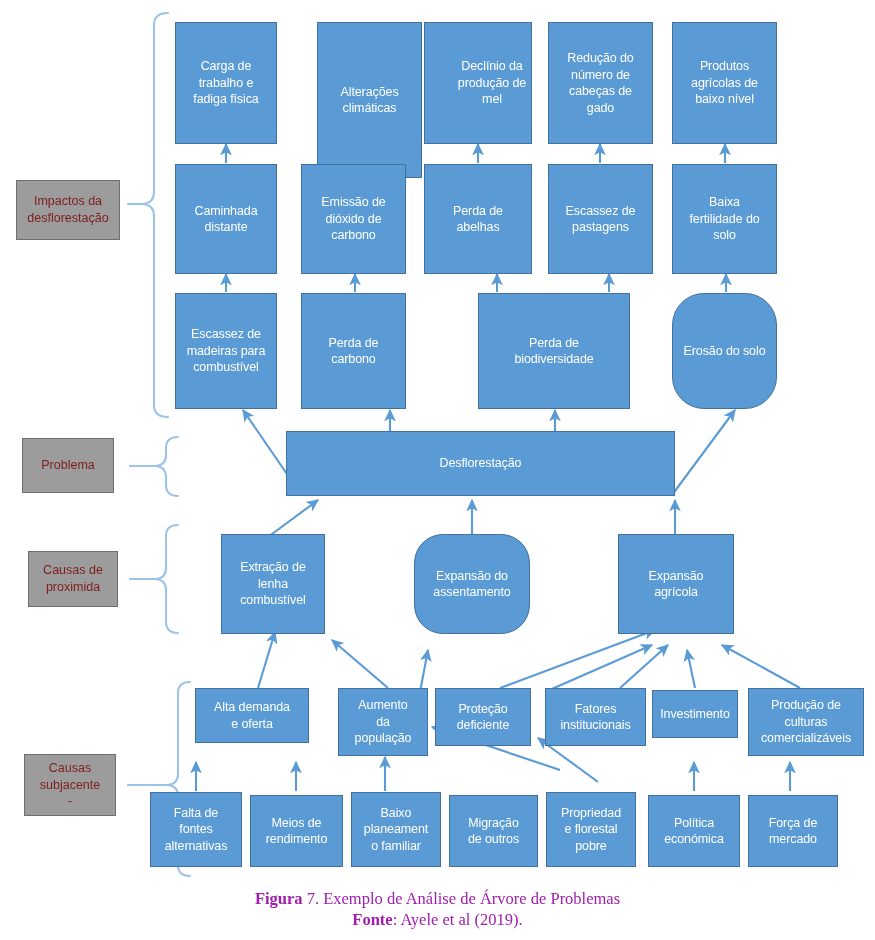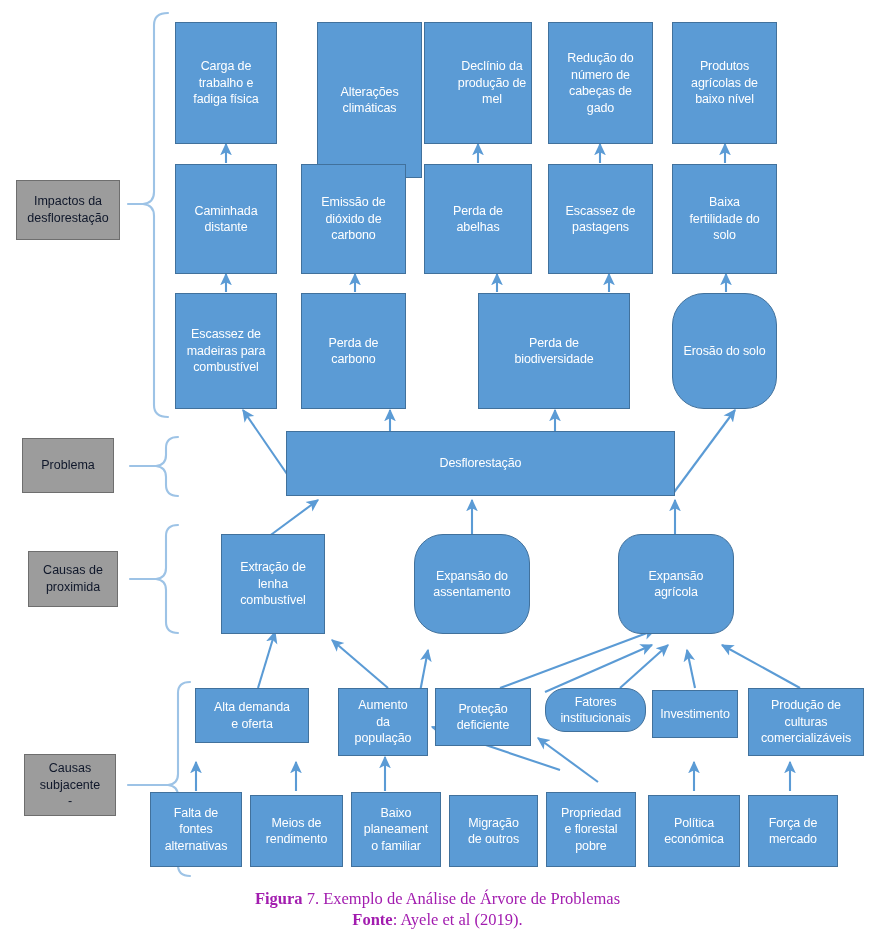--- a/index.html
+++ b/index.html
@@ -27,21 +27,21 @@
     font-size:12.5px;
     padding:2px 4px;
     white-space:pre-line;
     letter-spacing:-0.1px;
   }
   .cat{
     position:absolute;
     box-sizing:border-box;
     background:#9C9C9C;
     border:1px solid #6E6E6E;
-    color:#0f172a;
+    color:#7f1d1d;
     display:flex;
     align-items:center;
     justify-content:center;
     text-align:center;
     line-height:1.34;
     font-size:12.5px;
     white-space:pre-line;
   }
 
   
@@ -179,31 +179,31 @@
 biodiversidade</div>
   <div class="node" style="left:672px;top:293px;width:105px;height:116px;border-radius:32px;">Erosão do solo</div>
 
   <div class="node" style="left:286px;top:431px;width:389px;height:65px;">Desflorestação</div>
 
   <div class="node" style="left:221px;top:534px;width:104px;height:100px;">Extração de
 lenha
 combustível</div>
   <div class="node" style="left:414px;top:534px;width:116px;height:100px;border-radius:29px;">Expansão do
 assentamento</div>
-  <div class="node" style="left:618px;top:534px;width:116px;height:100px;border-radius:23px;">Expansão
+  <div class="node" style="left:618px;top:534px;width:116px;height:100px;">Expansão
 agrícola</div>
 
   <div class="node" style="left:195px;top:688px;width:114px;height:55px;">Alta demanda
 e oferta</div>
   <div class="node" style="left:338px;top:688px;width:90px;height:68px;">Aumento
 da
 população</div>
   <div class="node" style="left:435px;top:688px;width:96px;height:58px;">Proteção
 deficiente</div>
-  <div class="node" style="left:545px;top:688px;width:101px;height:44px;border-radius:20px;">Fatores
+  <div class="node" style="left:545px;top:688px;width:101px;height:58px;">Fatores
 institucionais</div>
   <div class="node" style="left:652px;top:690px;width:86px;height:48px;">Investimento</div>
   <div class="node" style="left:748px;top:688px;width:116px;height:68px;">Produção de
 culturas
 comercializáveis</div>
 
   <div class="node" style="left:150px;top:792px;width:92px;height:75px;">Falta de
 fontes
 alternativas</div>
   <div class="node" style="left:250px;top:795px;width:93px;height:72px;">Meios de

